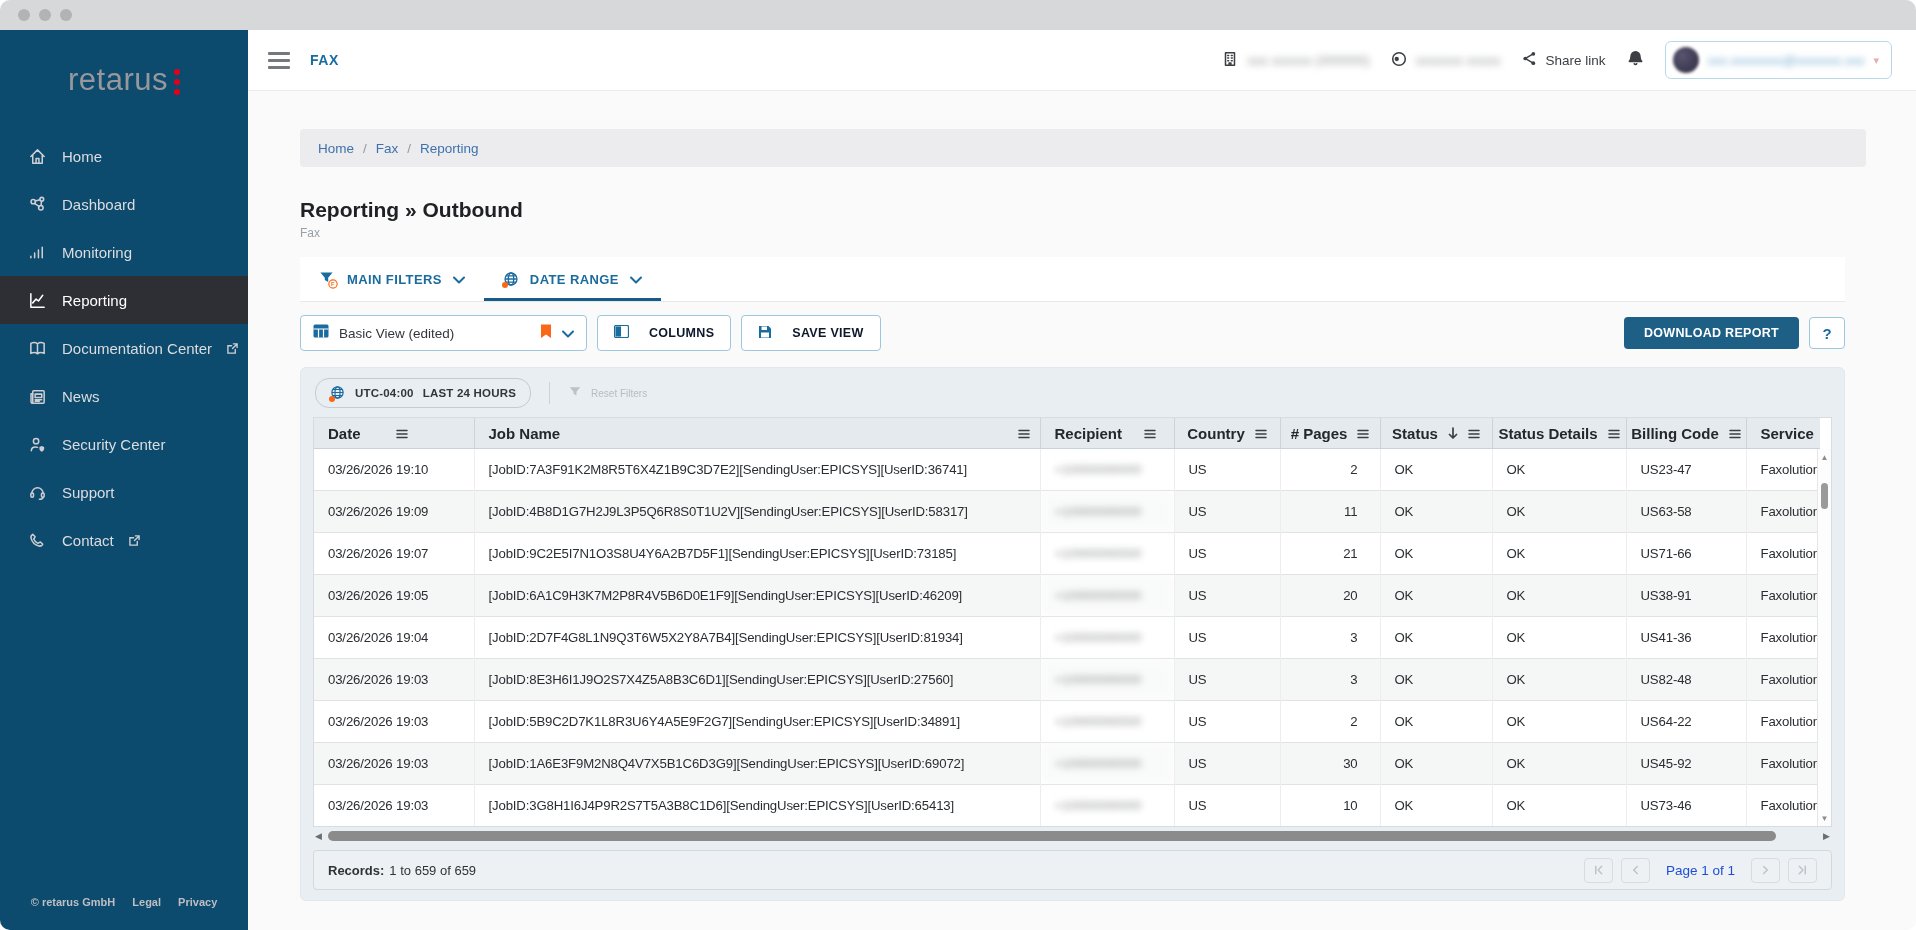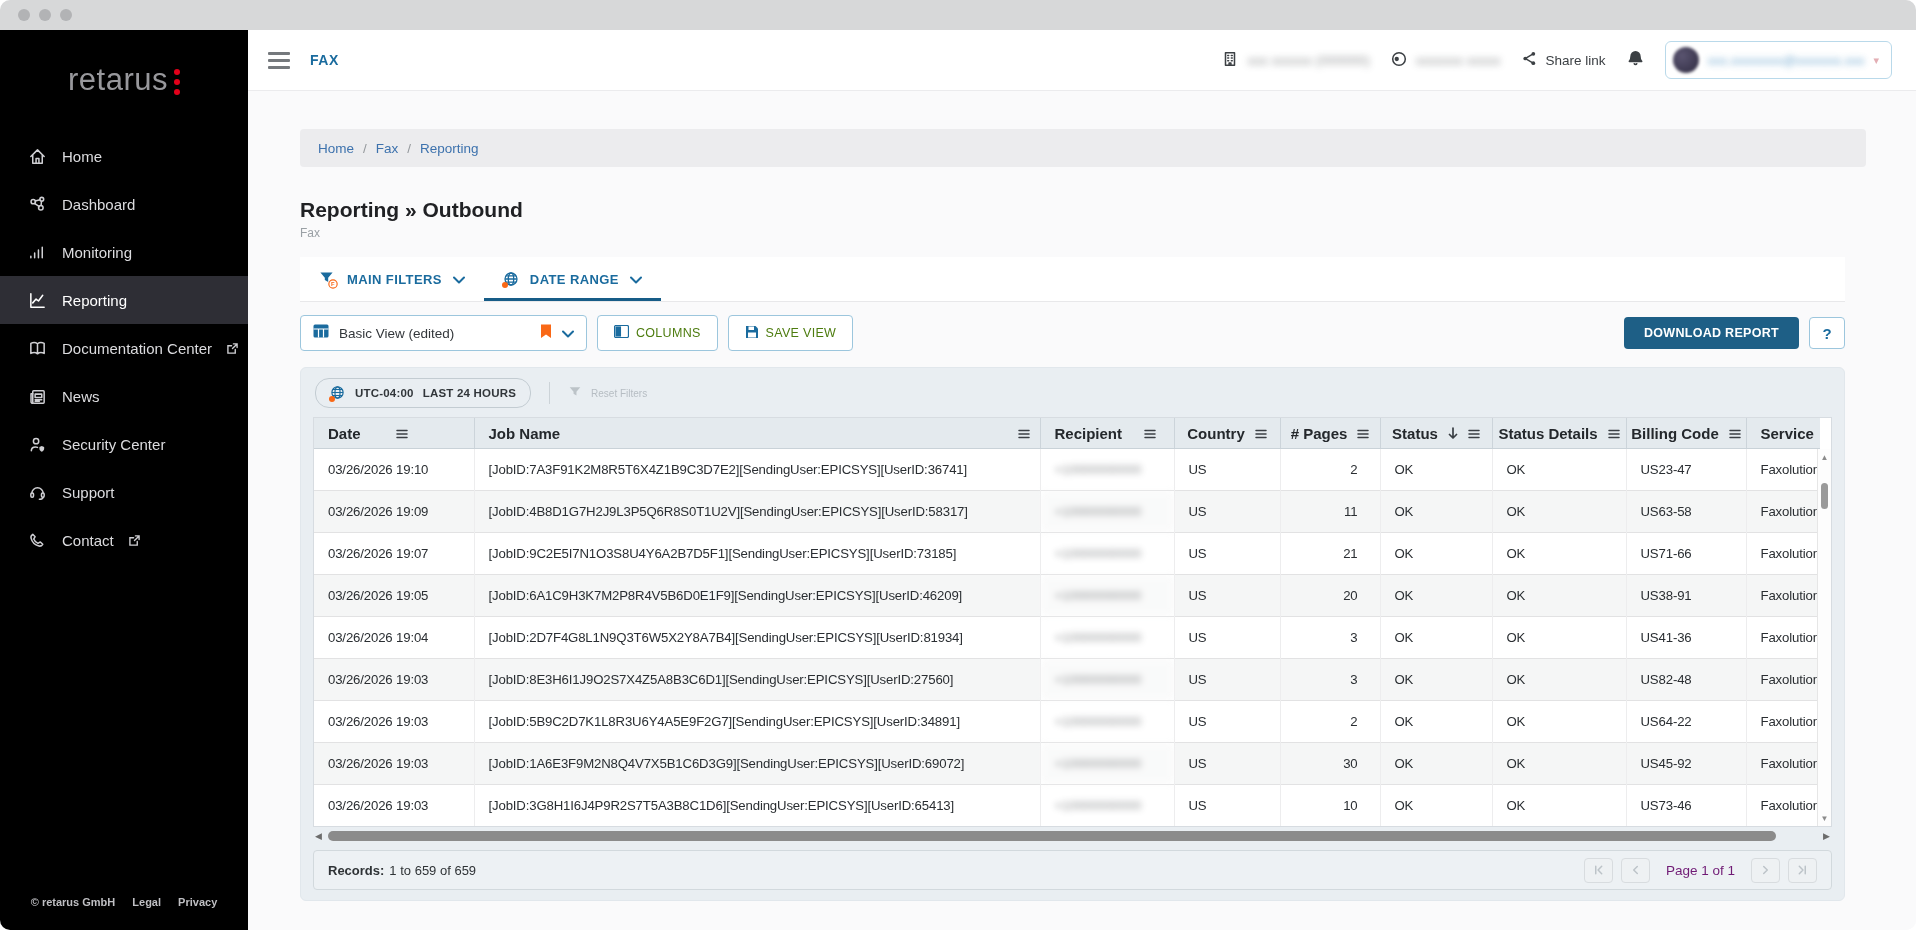--- a/index.html
+++ b/index.html
@@ -3,21 +3,21 @@
 <meta charset="utf-8">
 <style>
   html,body{margin:0;padding:0;background:#fff;}
   body{width:1916px;height:930px;overflow:hidden;font-family:"Liberation Sans",sans-serif;-webkit-font-smoothing:antialiased;}
   .window{width:1916px;height:930px;border-radius:10px;overflow:hidden;background:#fafafb;position:relative;}
   
   .chrome{height:30px;background:#d7d8d9;display:flex;align-items:center;padding-left:18px;gap:9px;}
   .chrome .dot{width:12px;height:12px;border-radius:50%;background:#b2b3b5;}
   .app{display:flex;height:900px;}
   
-  .sidebar{width:248px;flex-shrink:0;background:#000000;position:relative;color:#d9d9db;}
+  .sidebar{width:248px;flex-shrink:0;background:#0c4a6e;position:relative;color:#d9d9db;}
   .logo{height:100px;display:flex;align-items:center;justify-content:center;gap:6px;}
   .logo-text{font-size:31px;color:#98989c;font-weight:500;letter-spacing:.5px;}
   .logo-dots{display:flex;flex-direction:column;gap:4px;margin-top:4px;}
   .logo-dots i{width:6px;height:6px;border-radius:50%;background:#e2001a;}
   .nav{margin-top:2px;}
   .side-item{height:48px;display:flex;align-items:center;padding-left:27px;gap:15px;cursor:pointer;font-size:15px;font-weight:500;color:#dcdcdf;}
   .side-item.active{background:#2e2e35;color:#fff;}
   .sicon{width:20px;height:20px;display:flex;align-items:center;justify-content:center;flex-shrink:0;}
   .sicon svg{stroke:#cfcfd3;fill:none;stroke-width:1.6;stroke-linecap:round;stroke-linejoin:round;}
   .side-item.active .sicon svg{stroke:#fff;}
@@ -48,21 +48,21 @@
   .page-subtitle{margin-top:4px;font-size:12px;color:#9aa0a5;}
   
   .tabs{margin-top:17px;width:1545px;height:45px;background:#fff;border-bottom:1px solid #e8e8ea;display:flex;box-sizing:border-box;}
   .tab{display:flex;align-items:center;gap:11px;padding:0 19px;font-size:13px;font-weight:700;color:#1a6b9e;letter-spacing:.4px;cursor:pointer;}
   .tab.active{box-shadow:inset 0 -3px 0 #175c87;}
   .chev svg{stroke:#1a6b9e;fill:none;stroke-width:2;stroke-linecap:round;stroke-linejoin:round;}
   
   .toolbar{margin-top:13px;width:1545px;display:flex;align-items:center;}
   .view-select{width:287px;height:36px;border:1px solid #9cc6dd;border-radius:4px;background:#fff;display:flex;align-items:center;gap:10px;padding:0 12px;box-sizing:border-box;cursor:pointer;}
   .view-select .label{flex:1;font-size:13.5px;color:#33373b;}
-  .btn-outline{height:36px;border:1px solid #9cc6dd;border-radius:4px;background:#fff;color:#4d7c0f;font-weight:400;font-size:12.5px;letter-spacing:.3px;display:flex;align-items:center;gap:7px;padding:0 16px;margin-left:10px;cursor:pointer;}
+  .btn-outline{height:36px;border:1px solid #9cc6dd;border-radius:4px;background:#fff;color:#0f172a;font-weight:700;font-size:12.5px;letter-spacing:.3px;display:flex;align-items:center;gap:20px;padding:0 16px;margin-left:10px;cursor:pointer;}
   .tb-spacer{flex:1;}
   .btn-primary{height:32px;background:#1e5f86;color:#fff;border:none;border-radius:4px;font-weight:700;font-size:12.5px;letter-spacing:.3px;padding:0 20px;display:flex;align-items:center;cursor:pointer;font-family:inherit;}
   .btn-help{width:36px;height:32px;border:1px solid #9cc6dd;border-radius:4px;background:#fff;color:#1a6b9e;font-size:15px;font-weight:700;display:flex;align-items:center;justify-content:center;margin-left:10px;cursor:pointer;}
   
   .panel{margin-top:16px;width:1545px;background:#e9eef2;border:1px solid #e1e7ec;border-radius:6px;box-sizing:border-box;padding:9px 12px 10px 12px;}
   .chip-row{height:32px;display:flex;align-items:center;padding:0 2px;}
   .chip{display:flex;align-items:center;gap:9px;height:28px;border:1px solid #c3ccd2;border-radius:14px;padding:0 14px;font-size:11.5px;font-weight:700;color:#31363a;cursor:pointer;background:transparent;letter-spacing:.2px;}
   .chip-divider{width:1px;height:22px;background:#ccd3d8;margin:0 18px;}
   .reset-filters{display:flex;align-items:center;gap:9px;font-size:10px;color:#b6bdc3;cursor:default;}
   .table-zone{margin-top:8px;position:relative;background:#fff;border:1px solid #d7dce1;}
@@ -88,21 +88,21 @@
   .hscroll{height:14px;margin-top:2px;display:flex;align-items:center;gap:4px;padding:0 2px;}
   .hscroll .arr{color:#6c6c6c;font-size:9px;line-height:1;}
   .htrack{flex:1;height:10px;position:relative;}
   .hthumb{position:absolute;left:2px;top:0;height:10px;width:97%;background:#8b8b8b;border-radius:5px;}
   
   .panel-footer{margin-top:7px;height:40px;background:#edf1f4;border:1px solid #d2d9dd;border-radius:4px;display:flex;align-items:center;padding:0 14px;font-size:13px;color:#2f3336;box-sizing:border-box;}
   .records b{font-weight:700;margin-right:5px;}
   .pager{margin-left:auto;display:flex;align-items:center;gap:8px;}
   .pbtn{width:27px;height:23px;border:1px solid #d8dcdf;border-radius:4px;background:#eef1f3;color:#bcc3c8;display:flex;align-items:center;justify-content:center;font-size:10px;}
   .pbtn svg{stroke:#bcc3c8;fill:none;stroke-width:1.6;stroke-linecap:round;stroke-linejoin:round;}
-  .page-info{margin:0 8px;font-size:13.5px;color:#701a75;}
+  .page-info{margin:0 8px;font-size:13.5px;color:#1d4ed8;}
   .orange-dot{position:absolute;right:-1px;bottom:-1px;width:6px;height:6px;border-radius:50%;background:#f96816;}
   .globe-wrap{position:relative;width:16px;height:16px;}
   .globe-wrap .orange-dot{left:-1px;right:auto;}
 </style>
 </head>
 <body>
 
 <div class="window">
   <div class="chrome">
     <span class="dot"></span>

